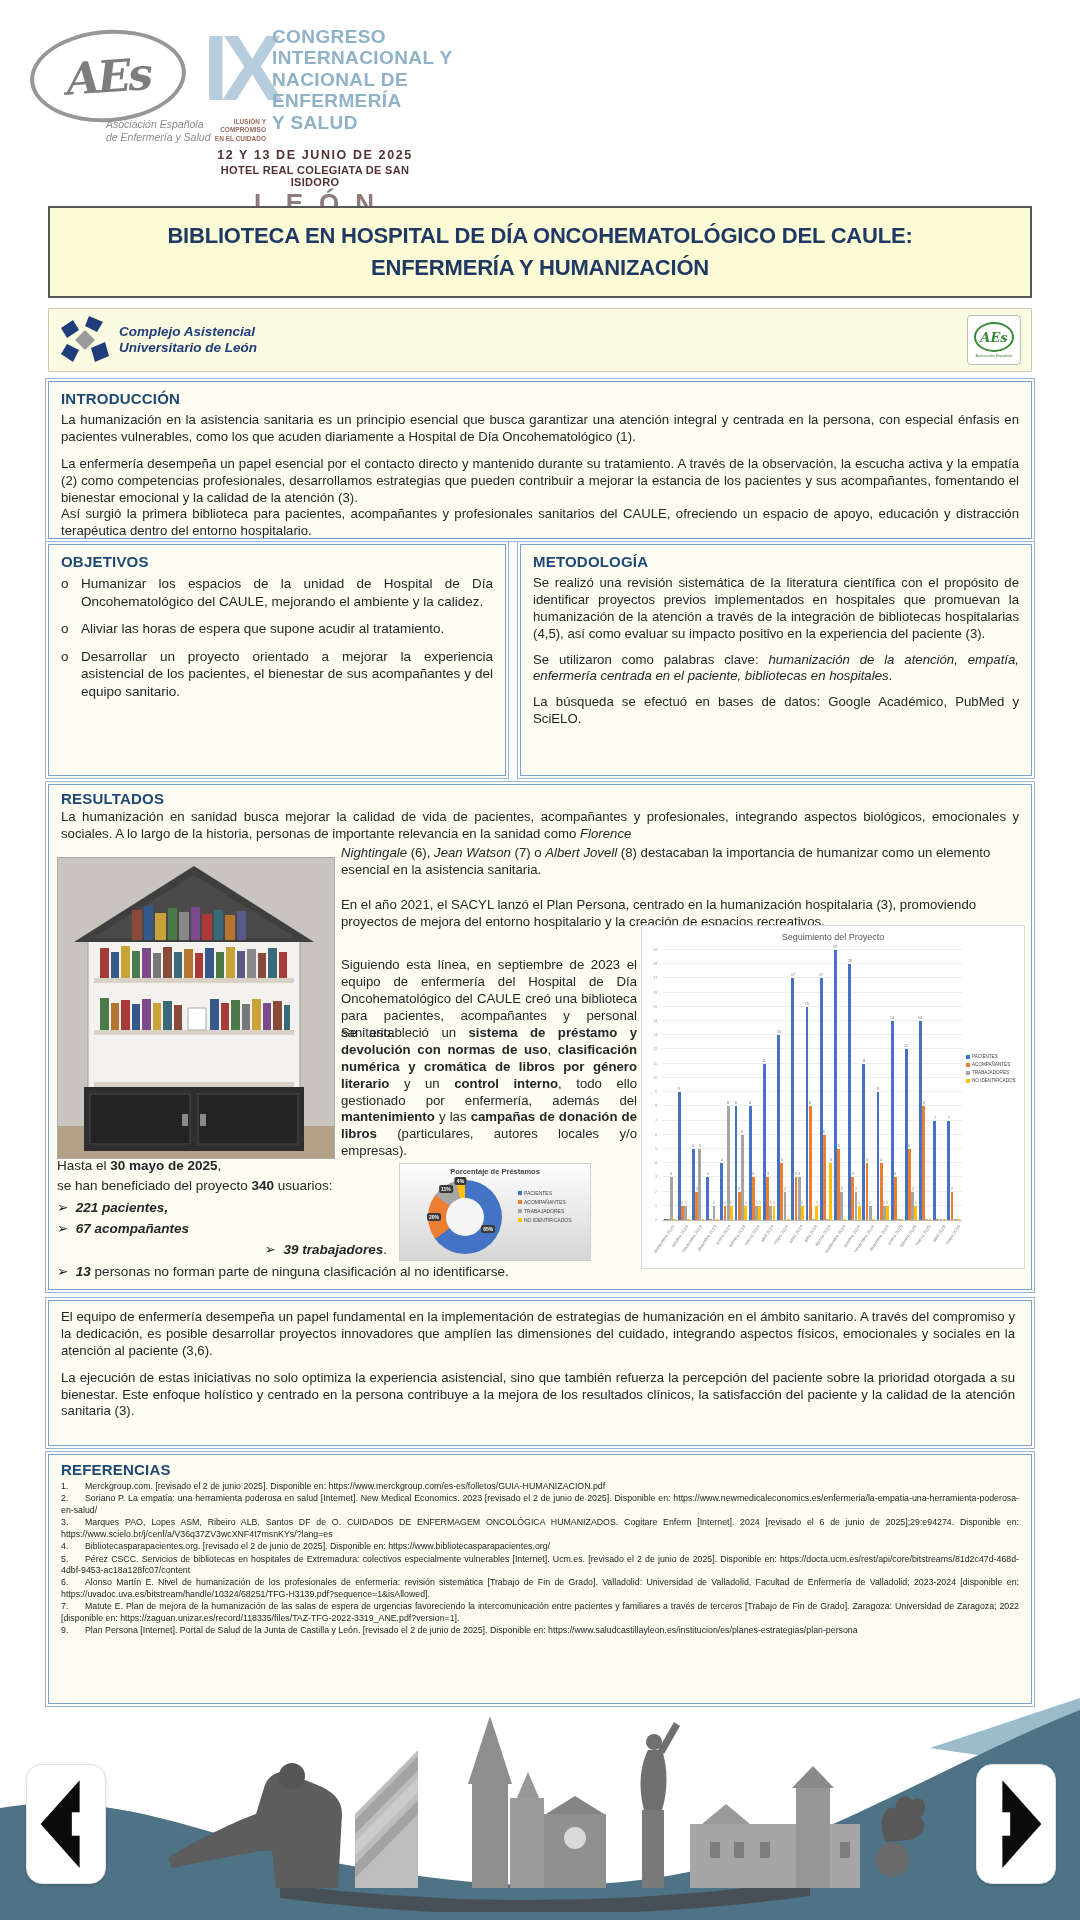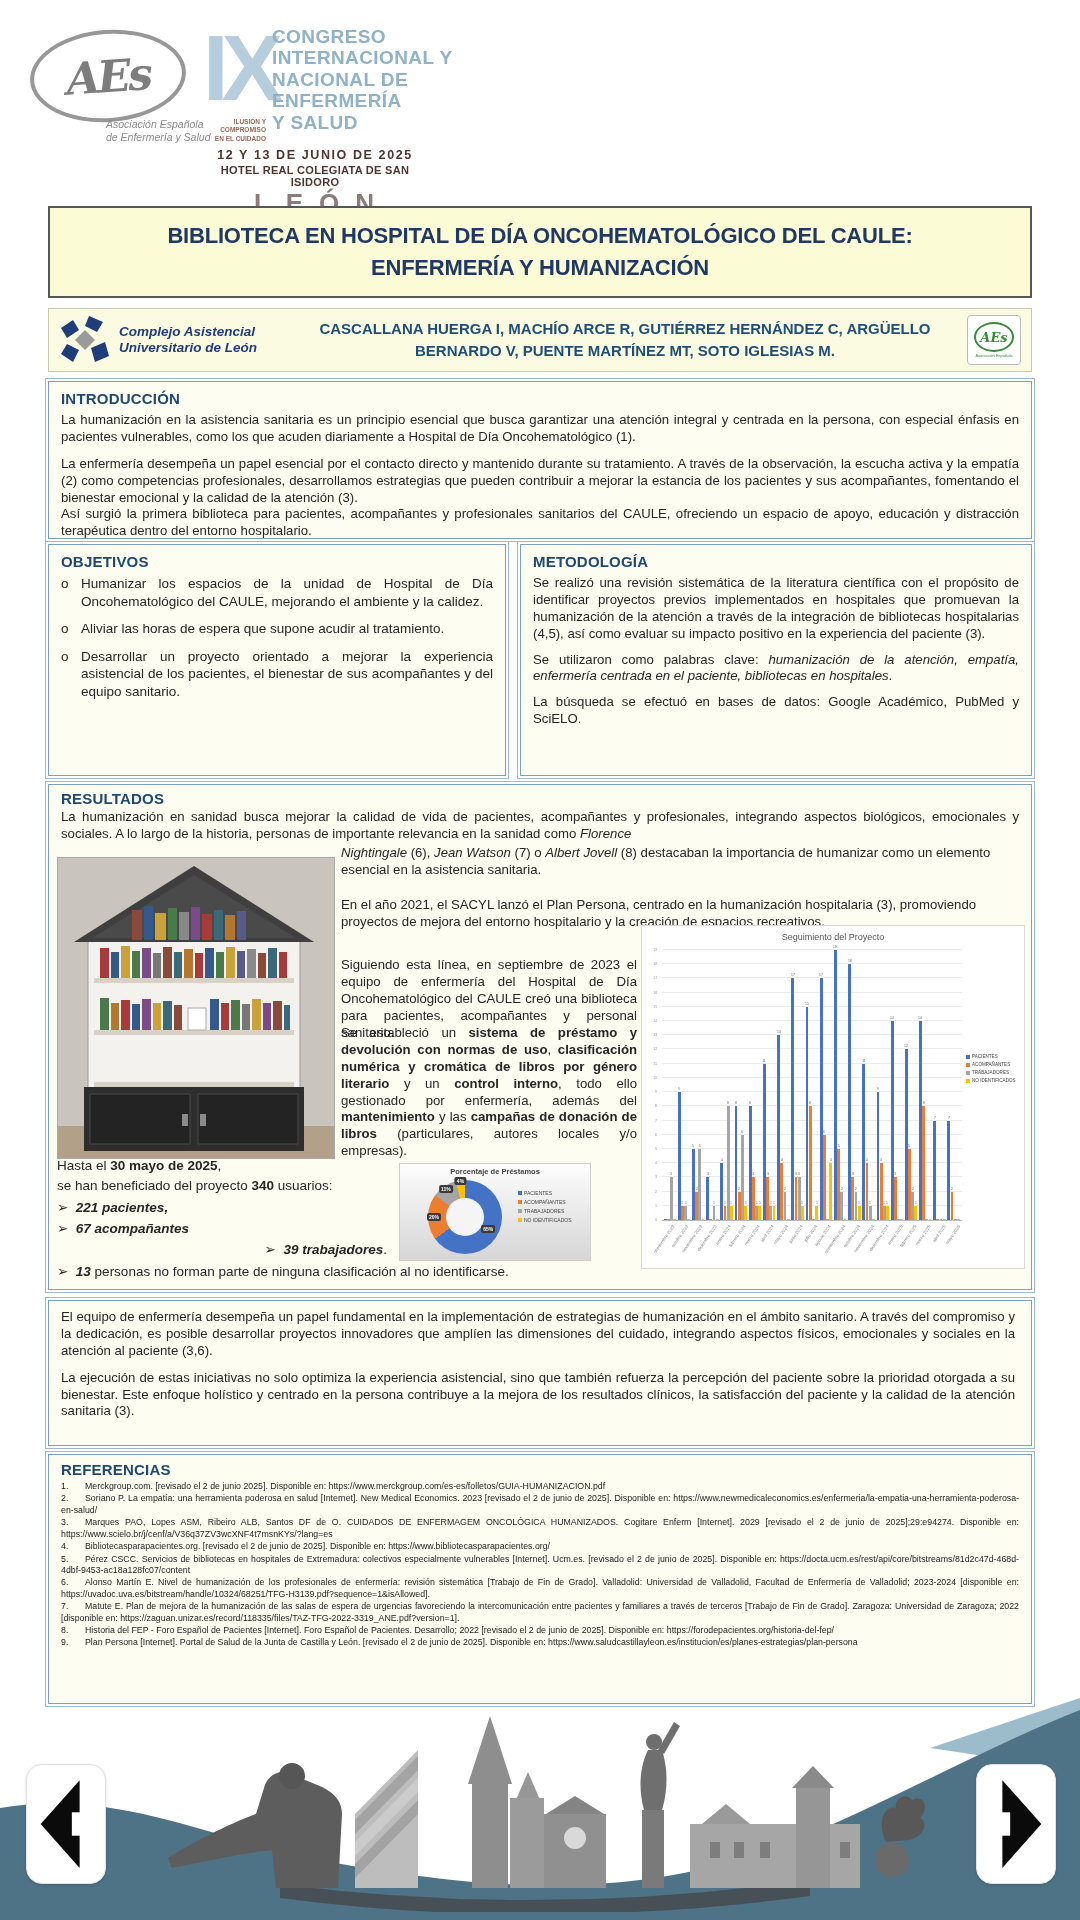--- a/index.html
+++ b/index.html
@@ -169,21 +169,20 @@
         <polygon points="8,30 20,36 14,48 2,40" fill="#1f3d7a"></polygon>
         <polygon points="32,34 46,28 50,42 36,48" fill="#1f3d7a"></polygon>
         <polygon points="26,16 36,26 26,36 16,26" fill="#9a9a9a"></polygon>
       </g>
     </svg>
     <div class="caule-text">
       <div>Complejo Asistencial</div>
       <div>Universitario de León</div>
     </div>
   </div>
-  <div class="authors-names">CASCALLANA HUERGA I, MACHÍO ARCE R, GUTIÉRREZ HERNÁNDEZ C, ARGÜELLO BERNARDO V, PUENTE MARTÍNEZ MT, SOTO IGLESIAS M.</div>
   <div class="aees-mini">
     <div class="aees-mini-oval">
       <span class="aees-mini-txt">AEs</span>
     </div>
     <div class="aees-mini-sub">Asociación Española</div>
   </div>
 </div>
 
 <div class="panel panel-intro">
   <h2>INTRODUCCIÓN</h2>
@@ -731,26 +730,25 @@
 <div class="panel panel-conc">
   <p class="bt">El equipo de enfermería desempeña un papel fundamental en la implementación de estrategias de humanización en el ámbito sanitario. A través del compromiso y la dedicación, es posible desarrollar proyectos innovadores que amplíen las dimensiones del cuidado, integrando aspectos físicos, emocionales y sociales en la atención al paciente (3,6).</p>
   <p class="bt">La ejecución de estas iniciativas no solo optimiza la experiencia asistencial, sino que también refuerza la percepción del paciente sobre la prioridad otorgada a su bienestar. Este enfoque holístico y centrado en la persona contribuye a la mejora de los resultados clínicos, la satisfacción del paciente y la calidad de la atención sanitaria (3).</p>
 </div>
 
 <div class="panel panel-ref">
   <h2>REFERENCIAS</h2>
   <div id="ref-list">
       <div class="ref-item"><span class="ref-num">1.</span><span>Merckgroup.com. [revisado el 2 de junio 2025]. Disponible en: https://www.merckgroup.com/es-es/folletos/GUIA-HUMANIZACION.pdf</span></div>
       <div class="ref-item"><span class="ref-num">2.</span><span>Soriano P. La empatía: una herramienta poderosa en salud [Internet]. New Medical Economics. 2023 [revisado el 2 de junio de 2025]. Disponible en: https://www.newmedicaleconomics.es/enfermeria/la-empatia-una-herramienta-poderosa-en-salud/</span></div>
-      <div class="ref-item"><span class="ref-num">3.</span><span>Marques PAO, Lopes ASM, Ribeiro ALB, Santos DF de O. CUIDADOS DE ENFERMAGEM ONCOLÓGICA HUMANIZADOS. Cogitare Enferm [Internet]. 2029 [revisado el 2 de junio de 2025];29:e94274. Disponible en: https://www.scielo.br/j/cenf/a/V36q37ZV3wcXNF4t7msnKYs/?lang=es</span></div>
+      <div class="ref-item"><span class="ref-num">3.</span><span>Marques PAO, Lopes ASM, Ribeiro ALB, Santos DF de O. CUIDADOS DE ENFERMAGEM ONCOLÓGICA HUMANIZADOS. Cogitare Enferm [Internet]. 2024 [revisado el 6 de junio de 2025];29:e94274. Disponible en: https://www.scielo.br/j/cenf/a/V36q37ZV3wcXNF4t7msnKYs/?lang=es</span></div>
       <div class="ref-item"><span class="ref-num">4.</span><span>Bibliotecasparapacientes.org. [revisado el 2 de junio de 2025]. Disponible en: https://www.bibliotecasparapacientes.org/</span></div>
       <div class="ref-item"><span class="ref-num">5.</span><span>Pérez CSCC. Servicios de bibliotecas en hospitales de Extremadura: colectivos especialmente vulnerables [Internet]. Ucm.es. [revisado el 2 de junio de 2025]. Disponible en: https://docta.ucm.es/rest/api/core/bitstreams/81d2c47d-468d-4dbf-9453-ac18a128fc07/content</span></div>
       <div class="ref-item"><span class="ref-num">6.</span><span>Alonso Martín E. Nivel de humanización de los profesionales de enfermería: revisión sistemática [Trabajo de Fin de Grado]. Valladolid: Universidad de Valladolid, Facultad de Enfermería de Valladolid; 2023-2024 [disponible en: https://uvadoc.uva.es/bitstream/handle/10324/68251/TFG-H3139.pdf?sequence=1&amp;isAllowed].</span></div>
       <div class="ref-item"><span class="ref-num">7.</span><span>Matute E. Plan de mejora de la humanización de las salas de espera de urgencias favoreciendo la intercomunicación entre pacientes y familiares a través de terceros [Trabajo de Fin de Grado]. Zaragoza: Universidad de Zaragoza; 2022 [disponible en: https://zaguan.unizar.es/record/118335/files/TAZ-TFG-2022-3319_ANE.pdf?version=1].</span></div>
-      <div class="ref-item"><span class="ref-num">8.</span><span>Historia del FEP - Foro Español de Pacientes [Internet]. Foro Español de Pacientes. Desarrollo; 2022 [revisado el 2 de junio de 2025]. Disponible en: https://forodepacientes.org/historia-del-fep/</span></div>
       <div class="ref-item"><span class="ref-num">9.</span><span>Plan Persona [Internet]. Portal de Salud de la Junta de Castilla y León. [revisado el 2 de junio de 2025]. Disponible en: https://www.saludcastillayleon.es/institucion/es/planes-estrategias/plan-persona</span></div>
     </div>
 </div>
 
 <svg class="footer-wave" viewBox="0 0 1080 230">
   <polygon points="1080,8 1080,80 930,58" fill="#9dbccb"></polygon>
   <path d="M0,118 C120,98 210,150 330,172 C510,205 650,207 790,152 C880,117 990,55 1080,20 L1080,230 L0,230 Z" fill="#4e7286"></path>
 </svg>
 
 <svg class="footer-montage" viewBox="0 0 780 220">

